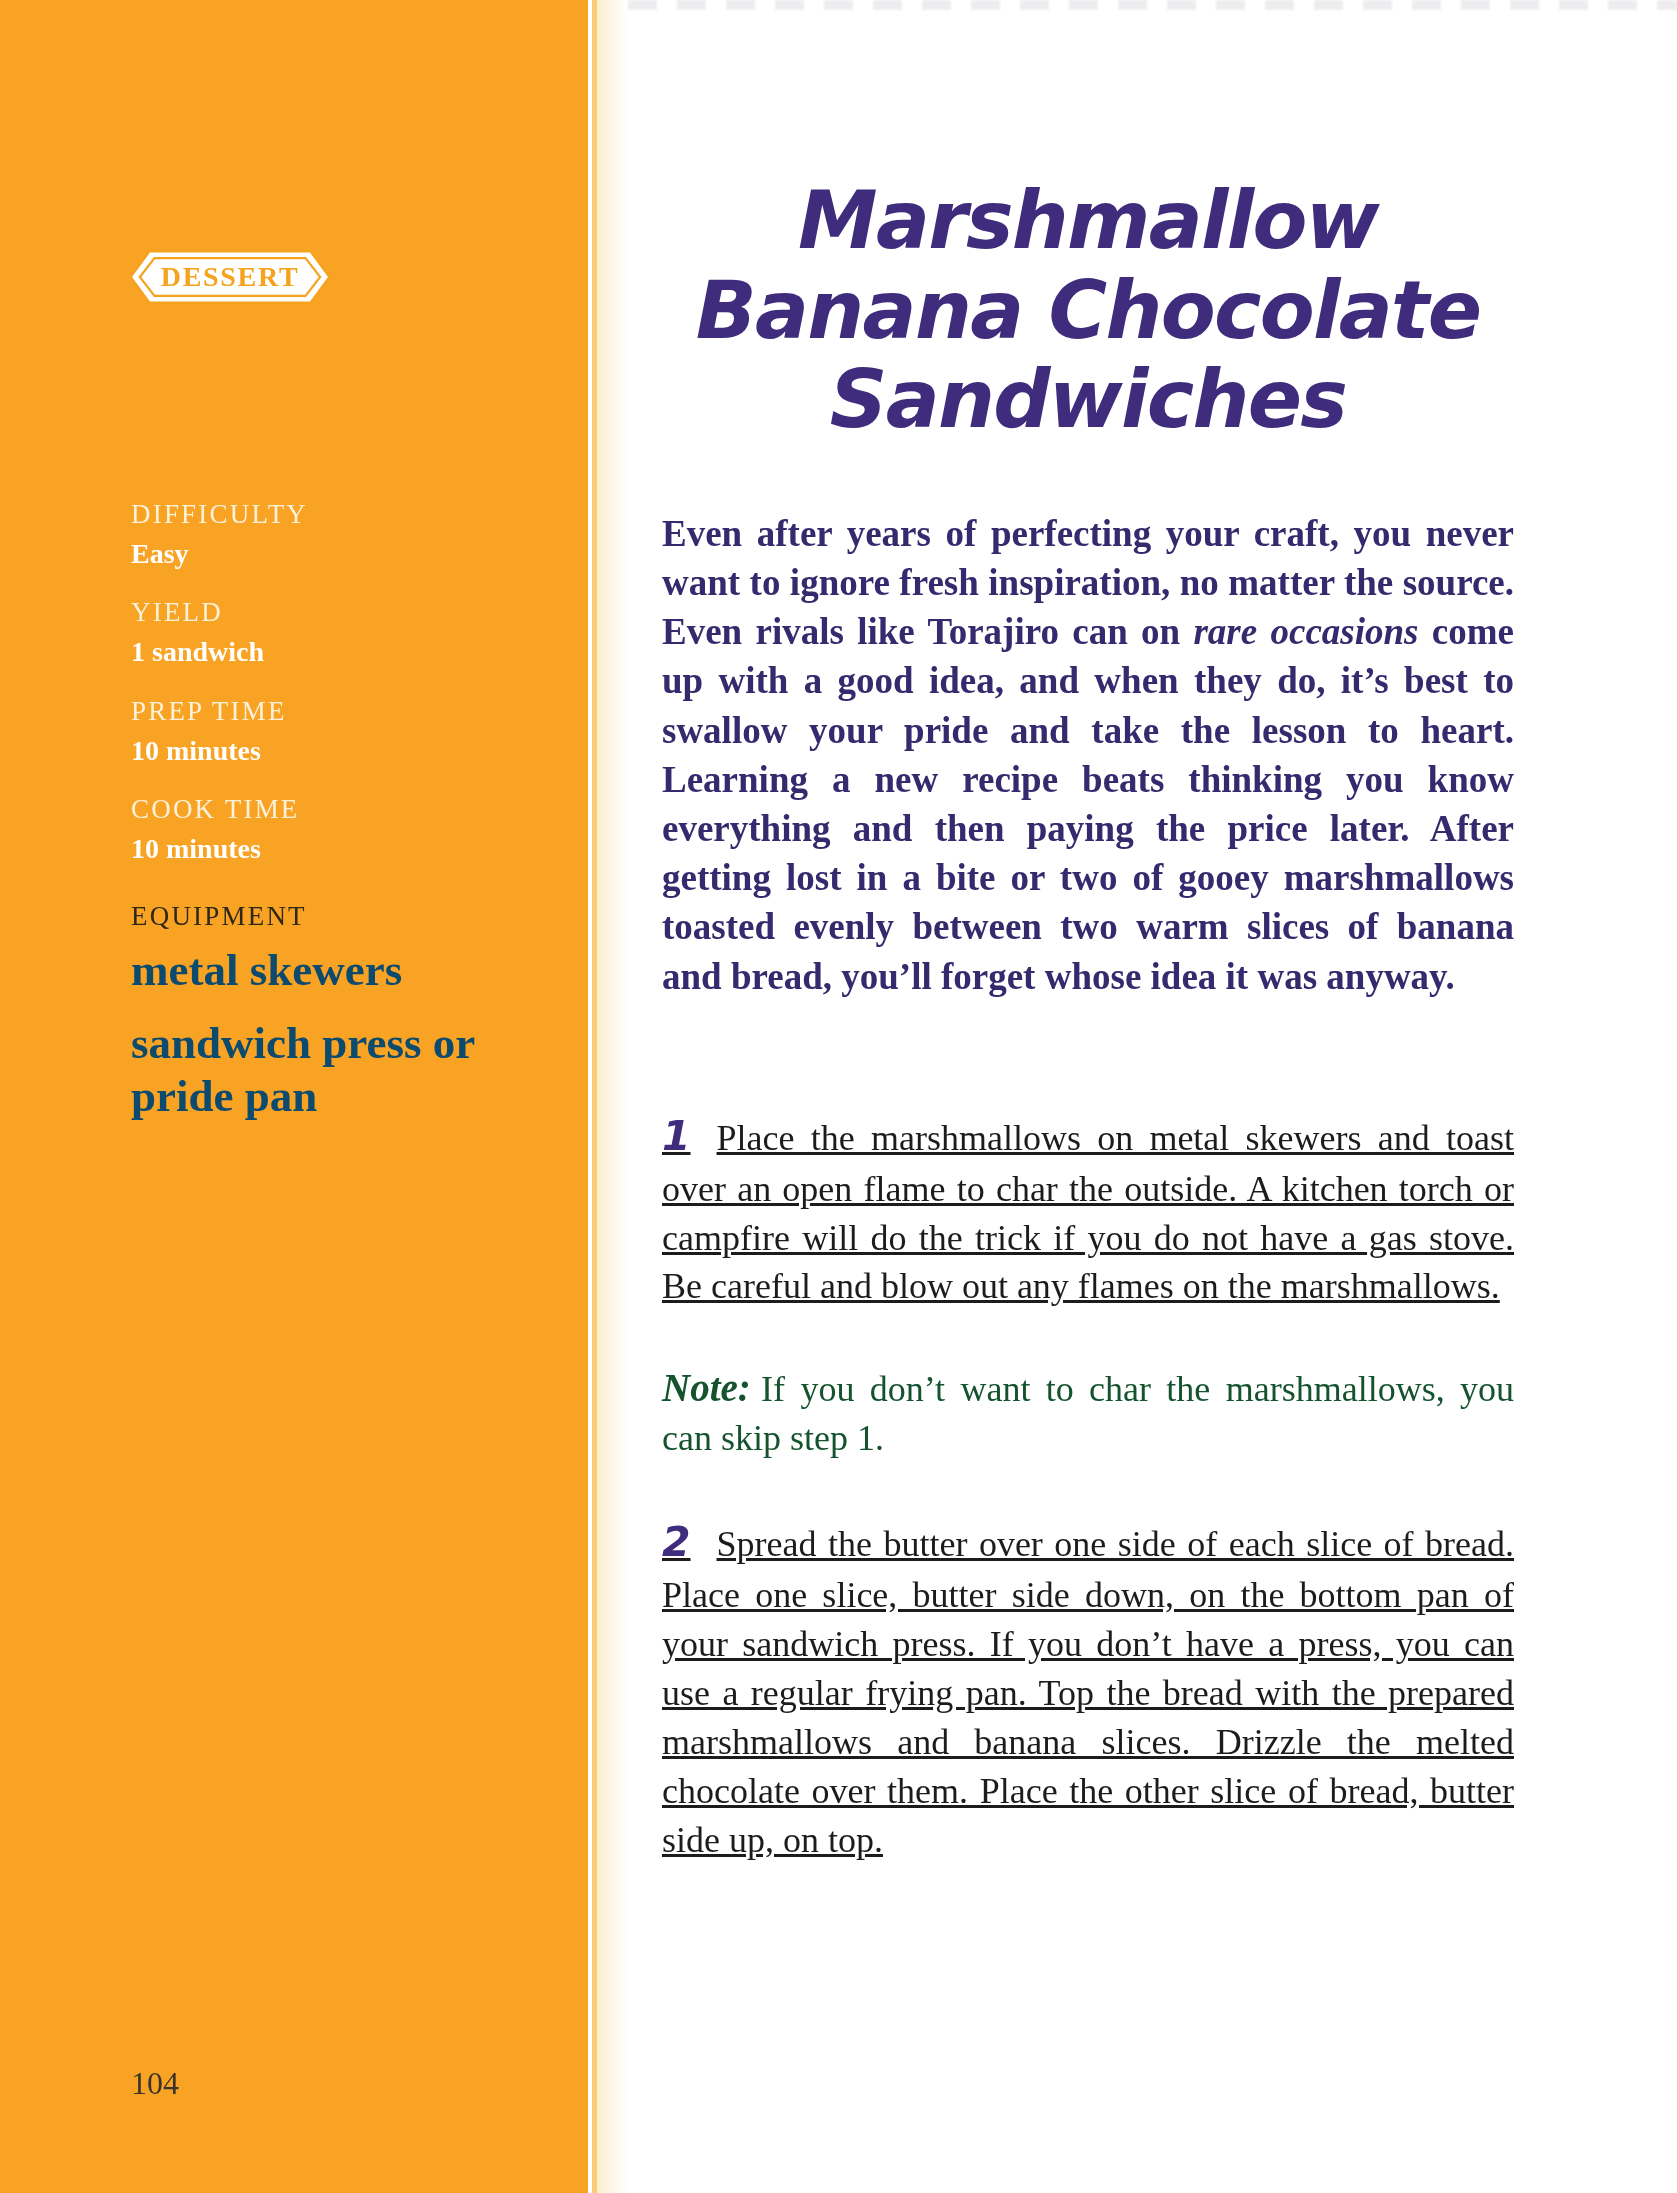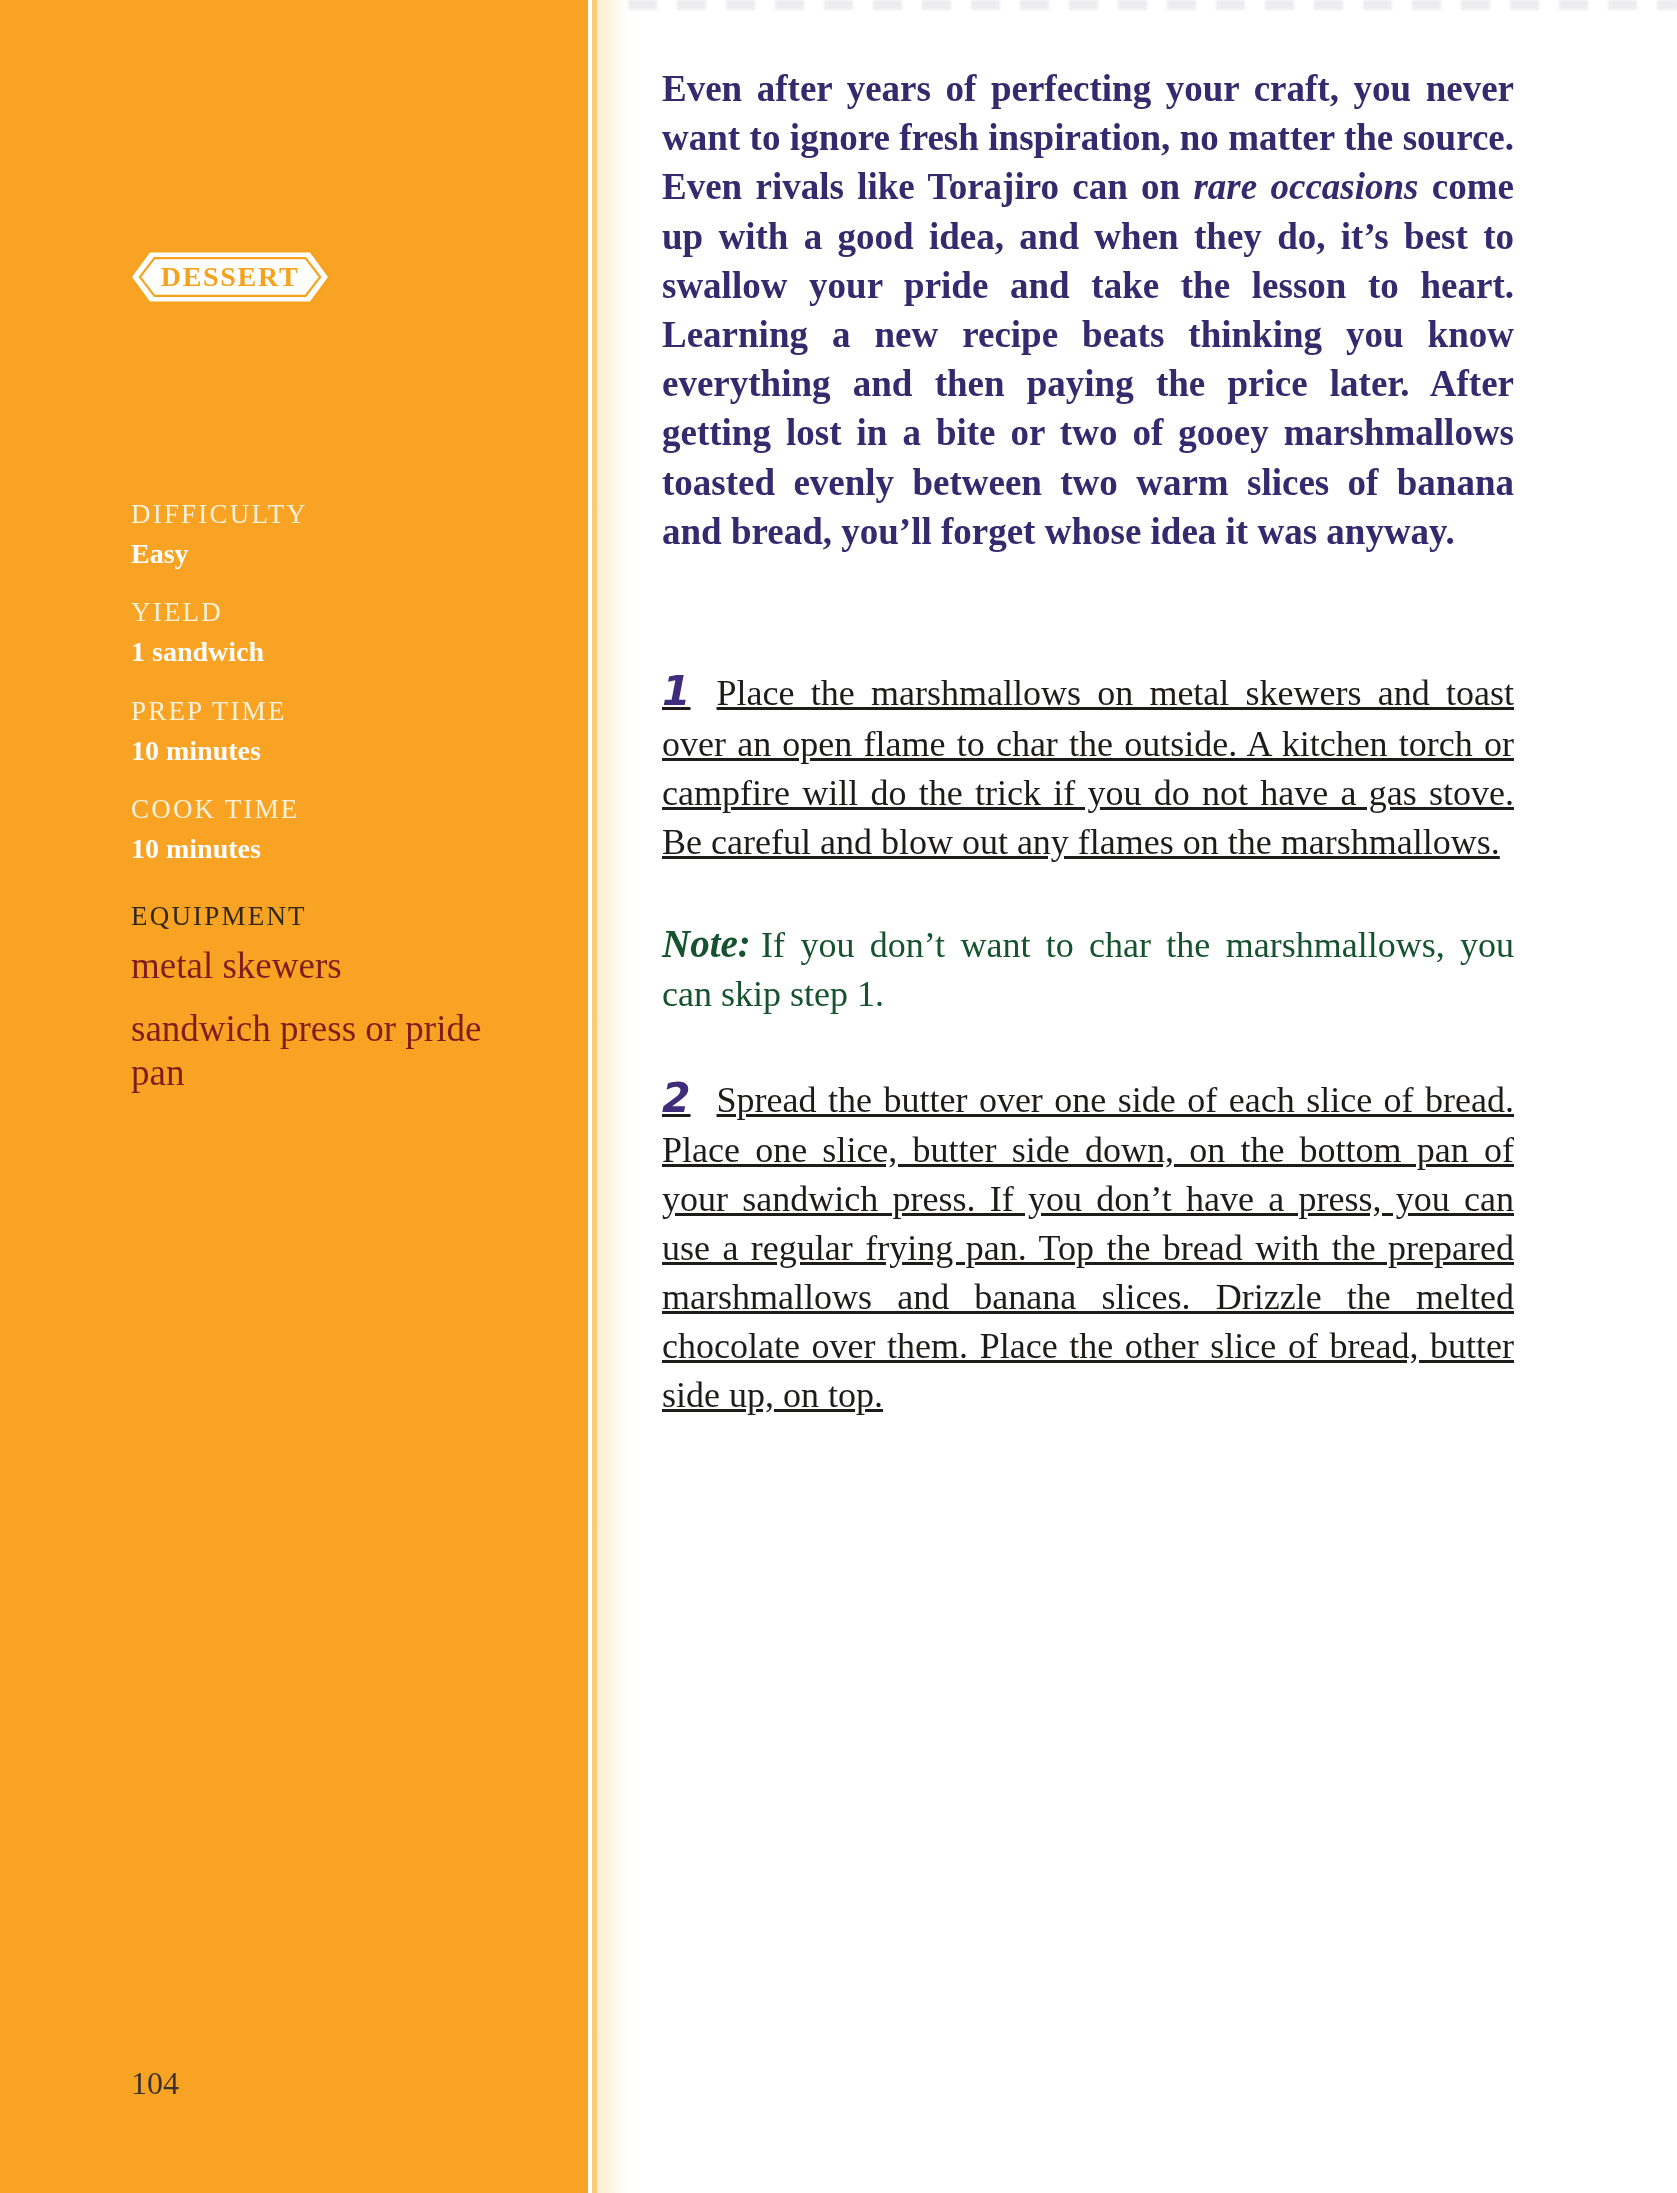--- a/index.html
+++ b/index.html
@@ -40,21 +40,21 @@
   }
   .fact-value{
     color:#FFFFFF;font-size:28px;font-weight:700;line-height:1.15;
   }
   .equipment{margin-top:35px;}
   .equip-label{
     color:#2F2817;font-size:27px;letter-spacing:2.2px;line-height:1.2;
     margin-bottom:12px;
   }
   .equip-item{
-    color:#7f1d1d;font-size:37px;font-weight:400;line-height:1.18;
+    color:#0c4a6e;font-size:45px;font-weight:700;line-height:1.18;
     margin-bottom:19px;width:361px;
   }
   .page-number{
     position:absolute;left:131px;top:2065px;
     color:#3B342C;font-size:32px;
   }
   
   .content{
     position:absolute;left:662px;top:0;width:852px;
   }
@@ -145,20 +145,25 @@
     </div>
 
     <div class="page-number">104</div>
   </aside>
 
   <div class="divider"></div>
 
   <main class="content">
     <div class="scan-artifact"></div>
 
+    <h1 class="title">
+      <span>Marshmallow</span>
+      <span>Banana Chocolate</span>
+      <span>Sandwiches</span>
+    </h1>
 
     <p class="intro"><span>Even after years of perfecting your craft, you never want to ignore fresh inspiration, no matter the source. Even rivals like Torajiro can on </span><em>rare occasions</em><span> come up with a good idea, and when they do, it’s best to swallow your pride and take the lesson to heart. Learning a new recipe beats thinking you know everything and then paying the price later. After getting lost in a bite or two of gooey marshmallows toasted evenly between two warm slices of banana and bread, you’ll forget whose idea it was anyway.</span></p>
 
     <p class="step"><span class="stepnum">1</span><span>Place the marshmallows on metal skewers and toast over an open flame to char the outside. A kitchen torch or campfire will do the trick if you do not have a gas stove. Be careful and blow out any flames on the marshmallows.</span></p>
 
     <p class="note"><span class="note-label">Note:</span><span>If you don’t want to char the marshmallows, you can skip step 1.</span></p>
 
     <p class="step second"><span class="stepnum">2</span><span>Spread the butter over one side of each slice of bread. Place one slice, butter side down, on the bottom pan of your sandwich press. If you don’t have a press, you can use a regular frying pan. Top the bread with the prepared marshmallows and banana slices. Drizzle the melted chocolate over them. Place the other slice of bread, butter side up, on top.</span></p>
   </main>
 

